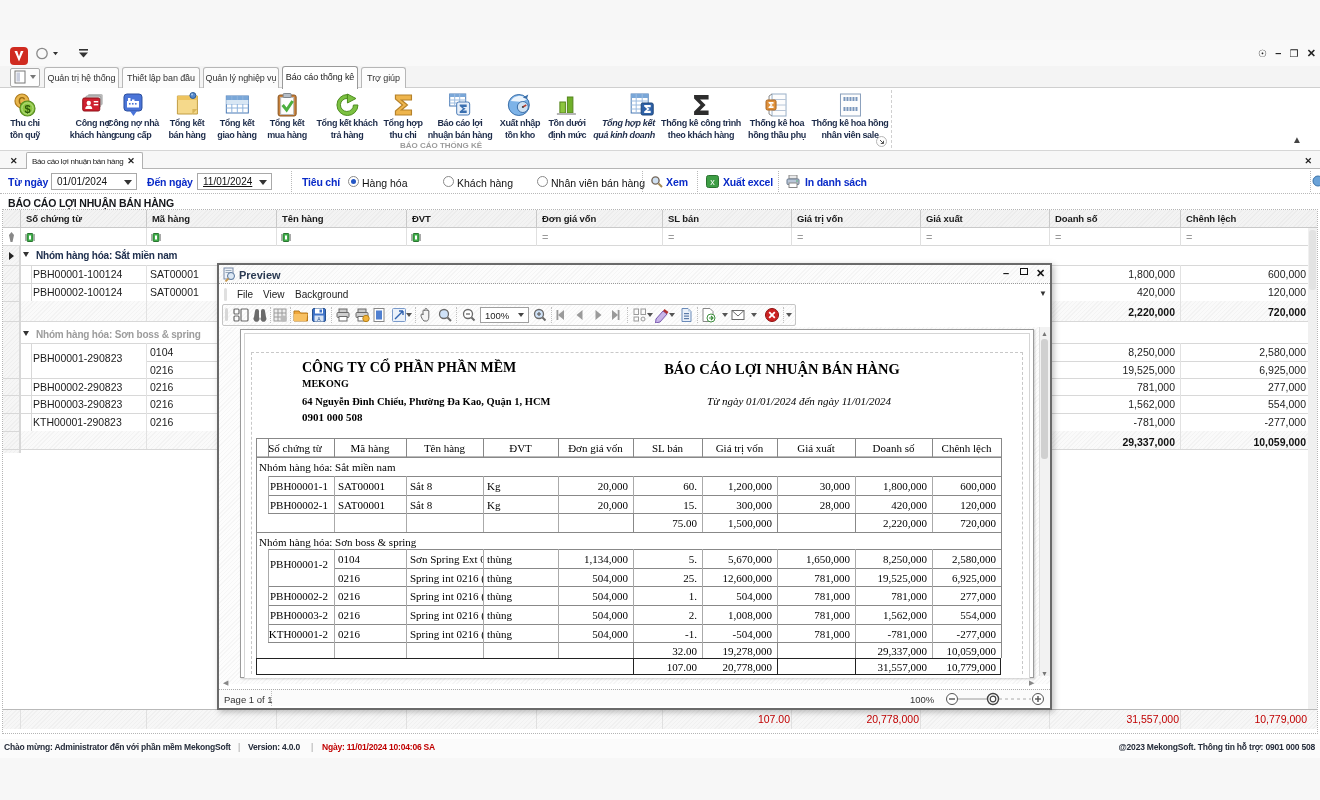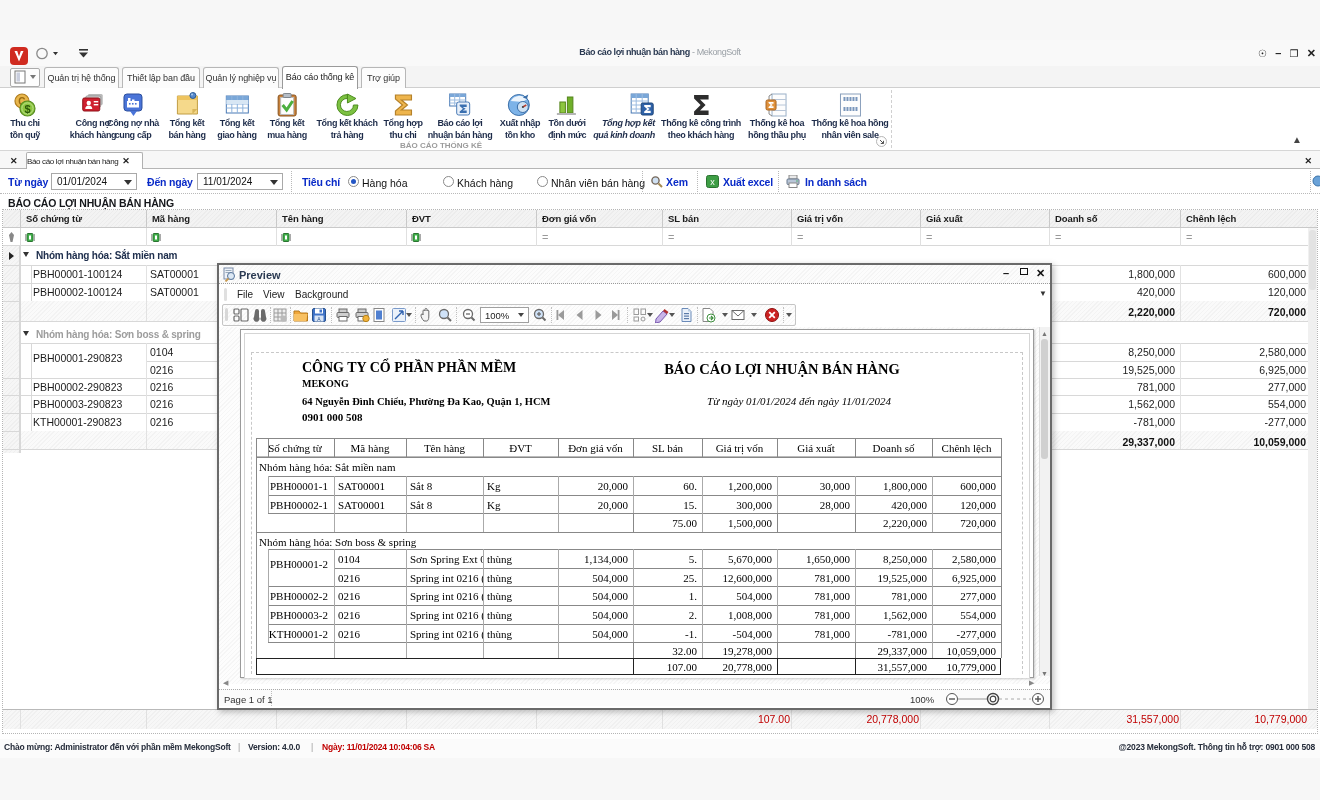--- a/index.html
+++ b/index.html
@@ -20,24 +20,20 @@
     <path d="M4.5 4 L9 14.5 L13.5 4 L10.8 4 L9 9.5 L7.2 4 Z" fill="#fff"></path>
   </svg>
   <svg class="abs" style="left:36px;top:7px" width="30" height="13" viewBox="0 0 30 13">
     <circle cx="6" cy="6.5" r="5.2" fill="none" stroke="#8a8a8a" stroke-width="1.3"></circle>
     <path d="M17 5 l5 0 l-2.5 3.2 z" fill="#333"></path>
   </svg>
   <svg class="abs" style="left:78px;top:9px" width="12" height="9" viewBox="0 0 12 9">
     <rect x="1" y="0" width="9" height="1.6" fill="#333"></rect>
     <path d="M1 3.4 l9 0 l-4.5 5 z" fill="#333"></path>
   </svg>
-  <div class="abs" style="left:0;top:7px;width:1320px;text-align:center;font-size:9px;letter-spacing:-0.4px;">
-    <span style="font-weight:bold;color:#2b3a52;">Báo cáo lợi nhuận bán hàng</span>
-    <span style="color:#9aa0a6;"> - MekongSoft</span>
-  </div>
   <div class="abs" style="right:4px;top:6px;width:58px;height:14px;color:#222;font-size:11px;display:flex;justify-content:space-between;align-items:center;">
     <span style="font-size:10px;">☉</span>
         <span style="font-weight:bold;">–</span>
         <span style="font-size:10px;">❐</span>
         <span style="font-weight:bold;">✕</span>
   </div>
 </div>
 
 <div class="abs" id="ribbontabs" style="left:0;top:66px;width:1320px;height:22px;background:#f4f4f4;border-bottom:1px solid #cfcfcf;"></div>
 <div class="abs" style="left:10px;top:68px;width:30px;height:19px;background:#fdfdfd;border:1px solid #ababab;border-radius:2px;">
@@ -269,31 +265,31 @@
 </g>
 </svg></div>
       <div style="font-size:9px;letter-spacing:-0.35px;font-weight:bold;color:#1e2c4a;line-height:12px;margin-top:0px;">
         <div style="white-space:nowrap;">Thống kê hoa hồng</div>
         <div style="white-space:nowrap;">nhân viên sale</div>
       </div>
     </div>
 
 <div class="abs" id="doctabs" style="left:0;top:152px;width:1320px;height:17px;background:#f7f7f7;border-bottom:1px solid #b5b5b5;">
   <div class="abs" style="left:10px;top:4px;font-size:9px;font-weight:bold;color:#222;">✕</div>
-  <div class="abs" style="left:26px;top:0;width:117px;height:17px;background:#fff;border:1px solid #b0b0b0;border-bottom:none;border-radius:2px 2px 0 0;font-size:8px;letter-spacing:-0.35px;color:#222;line-height:16px;z-index:2;white-space:nowrap;">Báo cáo lợi nhuận bán hàng <span style="font-weight:bold;margin-left:2px;font-size:9px;">✕</span></div>
+  <div class="abs" style="left:26px;top:0;width:117px;height:17px;background:#fff;border:1px solid #b0b0b0;border-bottom:none;border-radius:2px 2px 0 0;font-size:8px;letter-spacing:-0.35px;color:#222;line-height:16px;padding-left:5px;z-index:2;white-space:nowrap;">Báo cáo lợi nhuận bán hàng <span style="font-weight:bold;margin-left:2px;font-size:9px;">✕</span></div>
   <div class="abs" style="right:8px;top:4px;font-size:9px;font-weight:bold;color:#222;">✕</div>
 </div>
 
 <div class="abs" style="left:0;top:194px;width:1320px;height:545px;background:#ffffff;"></div>
 
 <div class="abs" id="filterbar" style="left:0;top:169px;width:1320px;height:25px;background:#fff;border-bottom:1px dotted #b9b9b9;">
   <div class="abs blue" style="left:8px;top:7px;font-size:10.5px;letter-spacing:-0.2px;font-weight:bold;">Từ ngày</div>
   <div class="combo abs" style="left:51px;top:4px;width:86px;">01/01/2024</div>
   <div class="abs blue" style="left:147px;top:7px;font-size:10.5px;letter-spacing:-0.2px;font-weight:bold;">Đến ngày</div>
-  <div class="combo abs" style="left:197px;top:4px;width:86px;">11/01/2024</div>
+  <div class="combo abs" style="left:197px;top:4px;width:75px;text-decoration:underline;">11/01/2024</div>
   <div class="abs" style="left:291px;top:2px;height:21px;border-left:1px dotted #b9b9b9;"></div>
   <div class="abs blue" style="left:302px;top:7px;font-size:10.5px;letter-spacing:-0.2px;font-weight:bold;">Tiêu chí</div>
   <div class="radio abs" style="left:348px;top:6.5px;">
         <span class="dot"></span>
       </div>
   <div class="abs" style="left:362px;top:7.5px;font-size:10.5px;color:#111;">Hàng hóa</div>
   <div class="radio abs" style="left:443px;top:6.5px;"></div>
   <div class="abs" style="left:457px;top:7.5px;font-size:10.5px;color:#111;">Khách hàng</div>
   <div class="radio abs" style="left:537px;top:6.5px;"></div>
   <div class="abs" style="left:551px;top:7.5px;font-size:10.5px;color:#111;">Nhân viên bán hàng</div>

